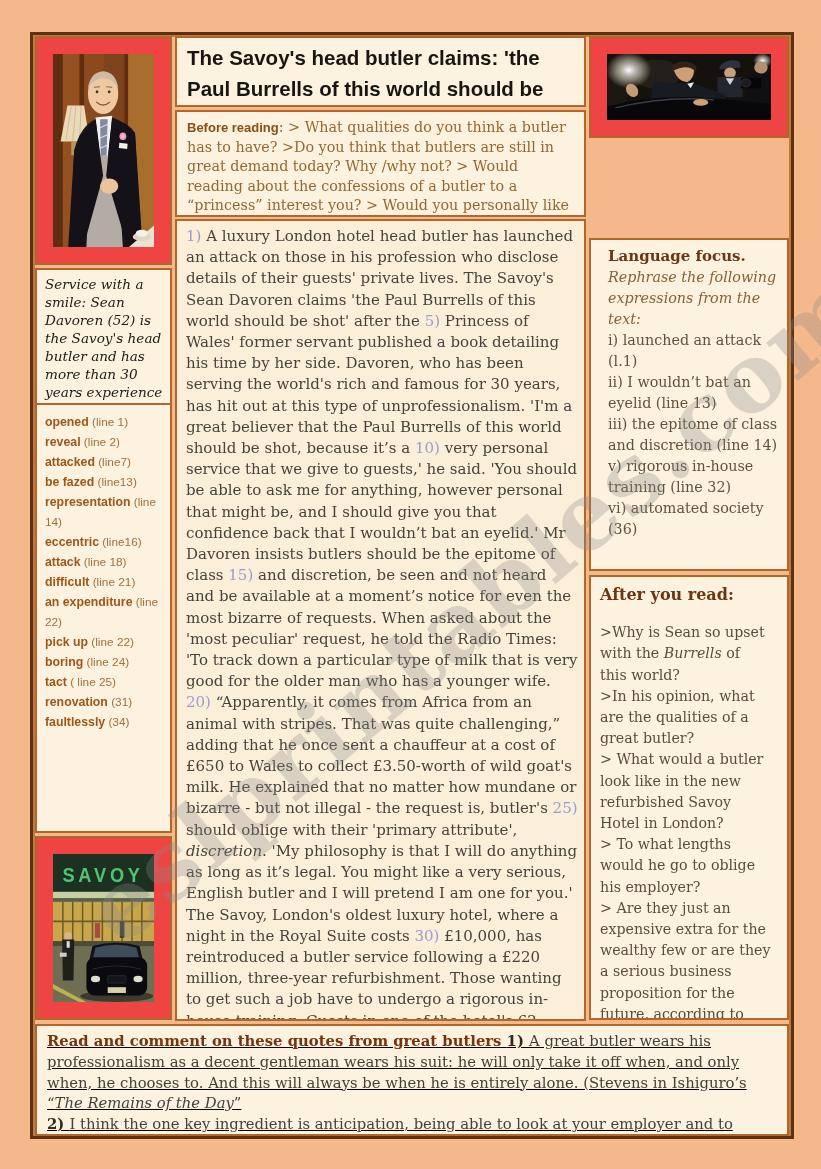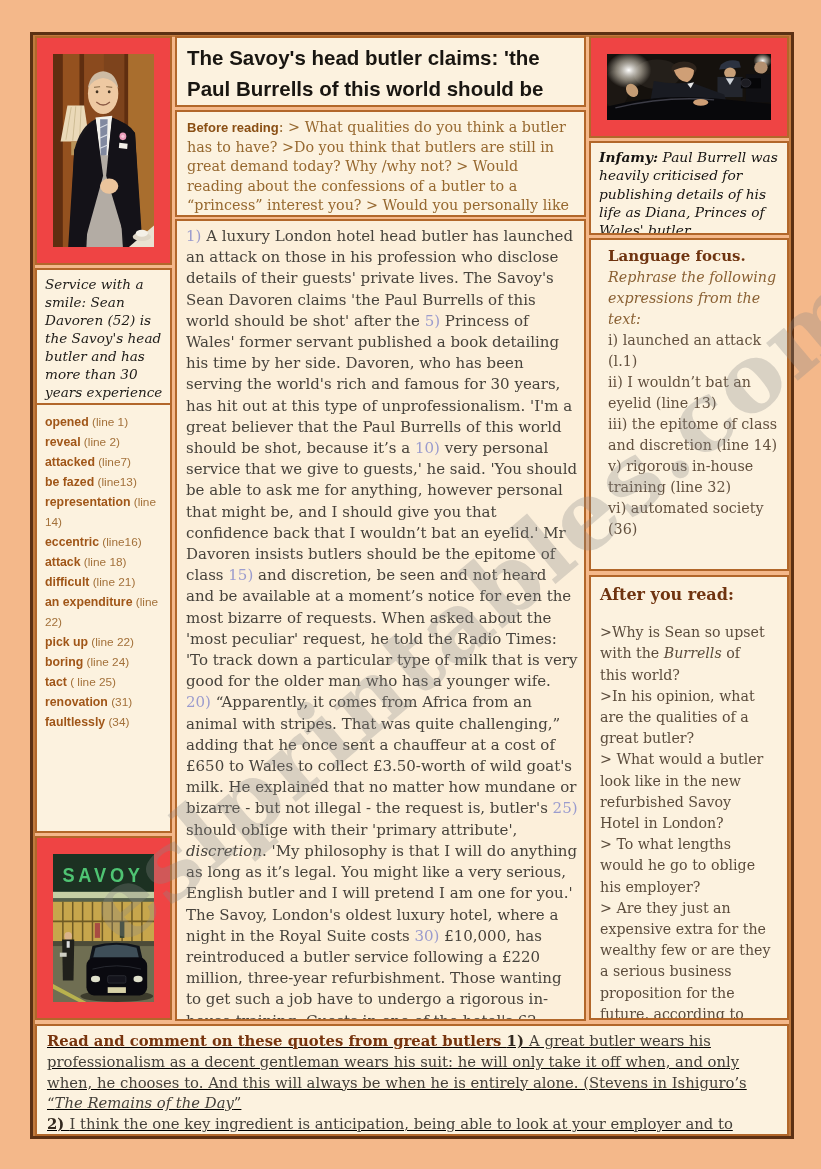--- a/index.html
+++ b/index.html
@@ -218,25 +218,20 @@
           <path d="M80 24 Q84 40 96 42 Q104 36 104 24 Q96 15 80 24 Z" fill="#cf9f76"></path>
           <path d="M56 40 Q80 46 100 42 L140 60 L150 98 L48 98 Z" fill="#191b22"></path>
           <path d="M96 44 L104 42 L100 51 Z" fill="#e8e8e8"></path>
         </g>
         <path d="M0 78 Q60 58 130 66 L196 74 L196 98 L0 98 Z" fill="#08080b"></path>
         <path d="M10 80 Q70 62 128 68" stroke="#3c3c46" stroke-width="2" fill="none"></path>
         <ellipse cx="112" cy="72" rx="9" ry="5" fill="#cf9f76"></ellipse>
       </svg>
     </div>
 
-    <div class="box infamy-box">
-      <div class="infamy">
-        <span class="infamy-lead">Infamy:</span><span> Paul Burrell was heavily criticised for publishing details of his life as Diana, Princes of Wales' butler.</span>
-      </div>
-    </div>
 
     <div class="box langfocus-box">
       <div class="langfocus">
         <div class="lf-heading">Language focus.</div>
         <div class="lf-sub">Rephrase the following expressions from the text:</div>
         <div>
             <div class="lf-item">i) launched an attack (l.1)</div>
             <div class="lf-item">ii) I wouldn’t bat an eyelid (line 13)</div>
             <div class="lf-item">iii) the epitome of class and discretion (line 14)</div>
             <div class="lf-item">v) rigorous in-house training (line 32)</div>

